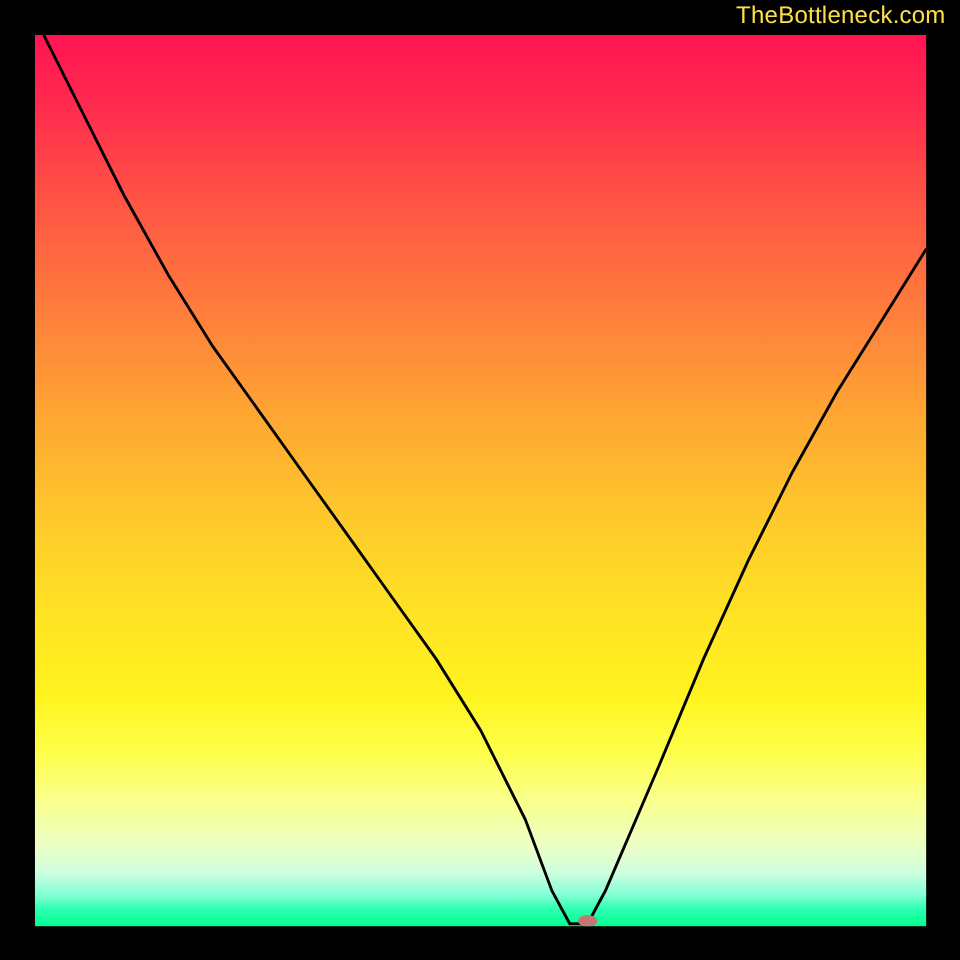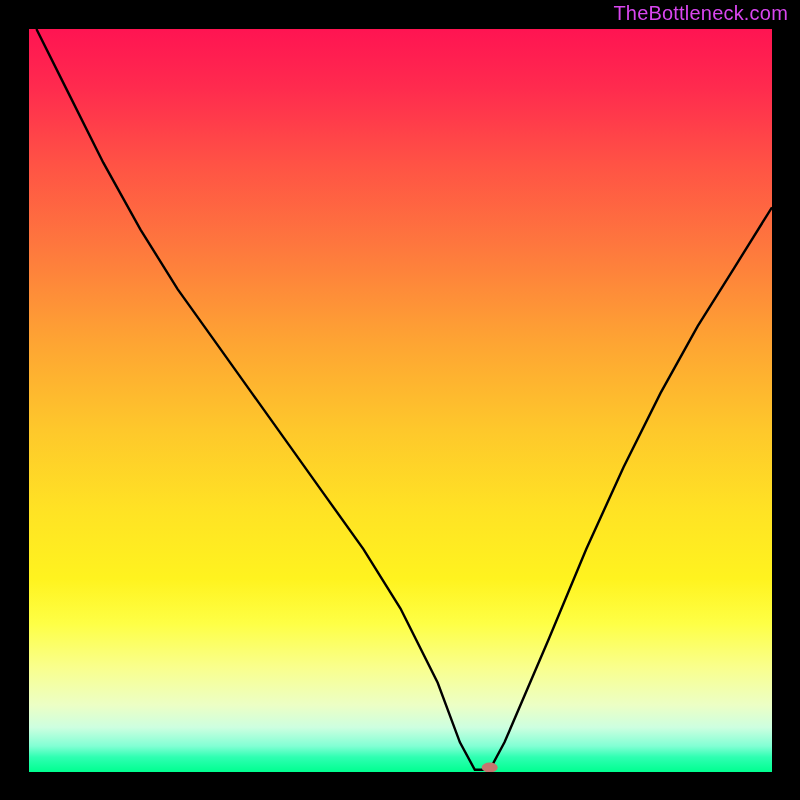--- a/index.html
+++ b/index.html
@@ -8,21 +8,21 @@
     width: 800px;
     height: 800px;
     background: #000;
     font-family: Arial, Helvetica, sans-serif;
     overflow: hidden;
   }
   .watermark {
     position: absolute;
     top: 2px;
     right: 12px;
-    color: #d946ef;
+    color: #fde047;
     font-size: 20px;
     font-weight: 500;
     letter-spacing: 0.2px;
     z-index: 10;
   }
   .stage {
     position: absolute;
     left: 0;
     top: 0;
     width: 800px;

